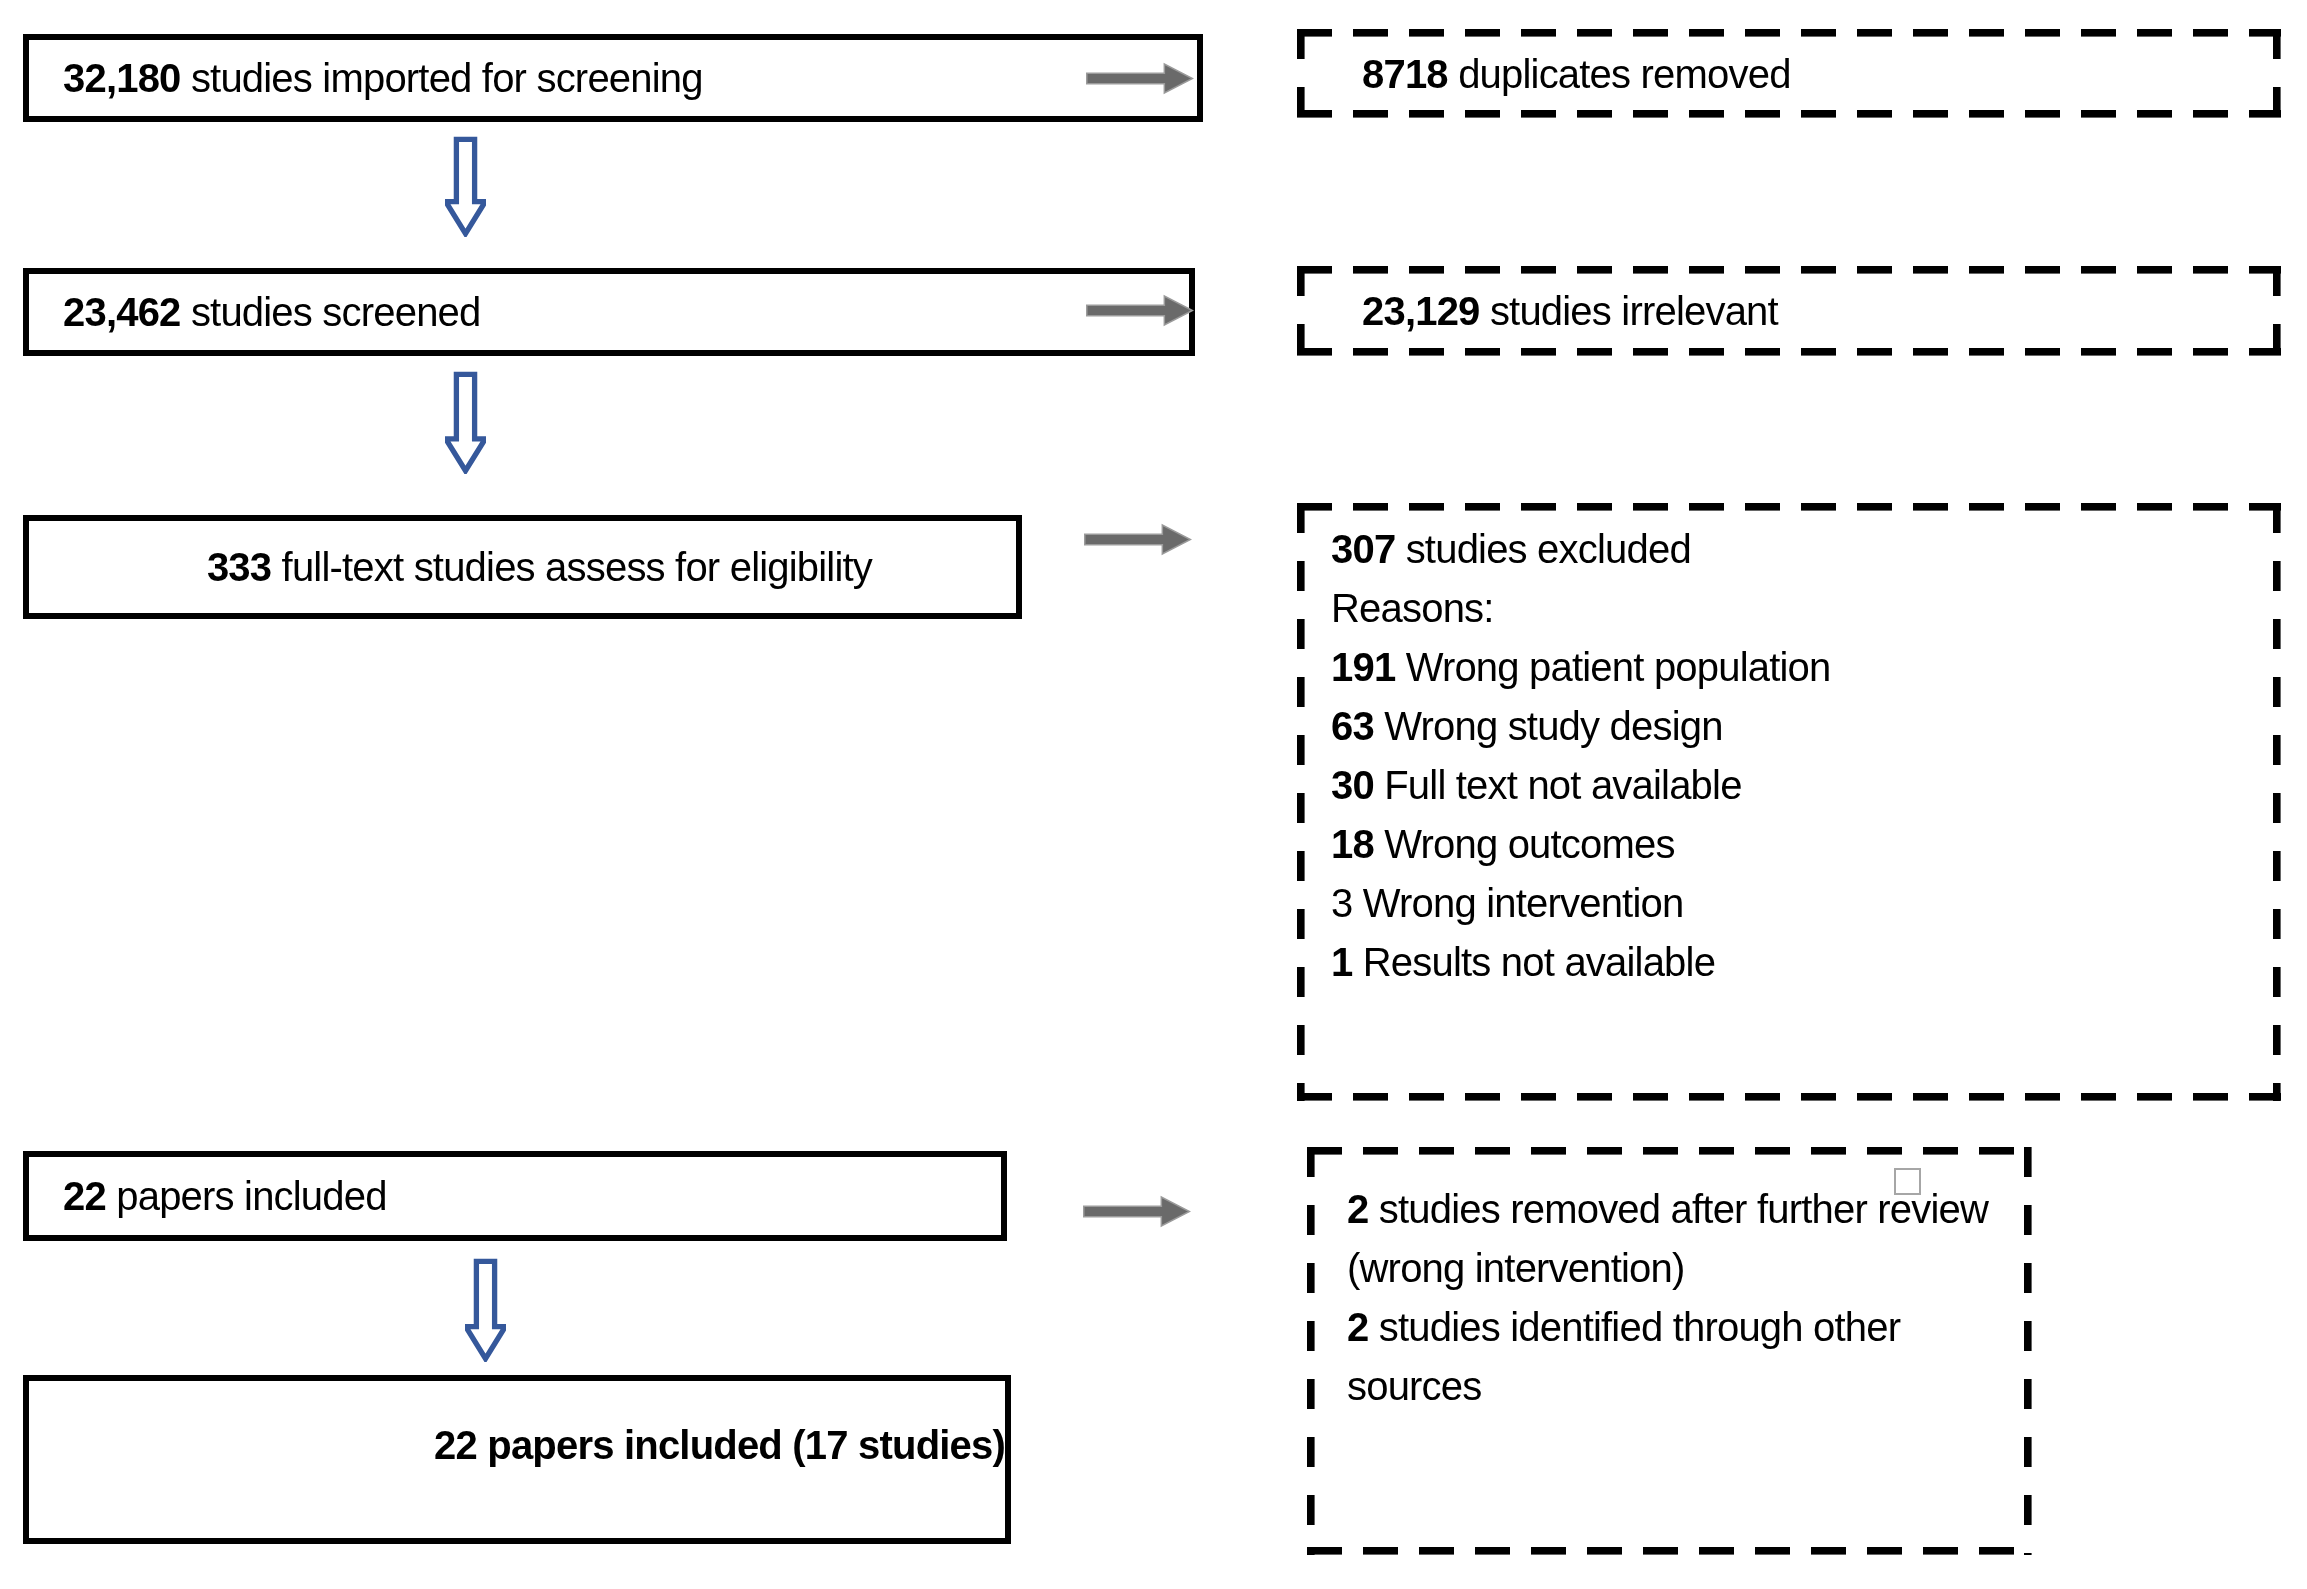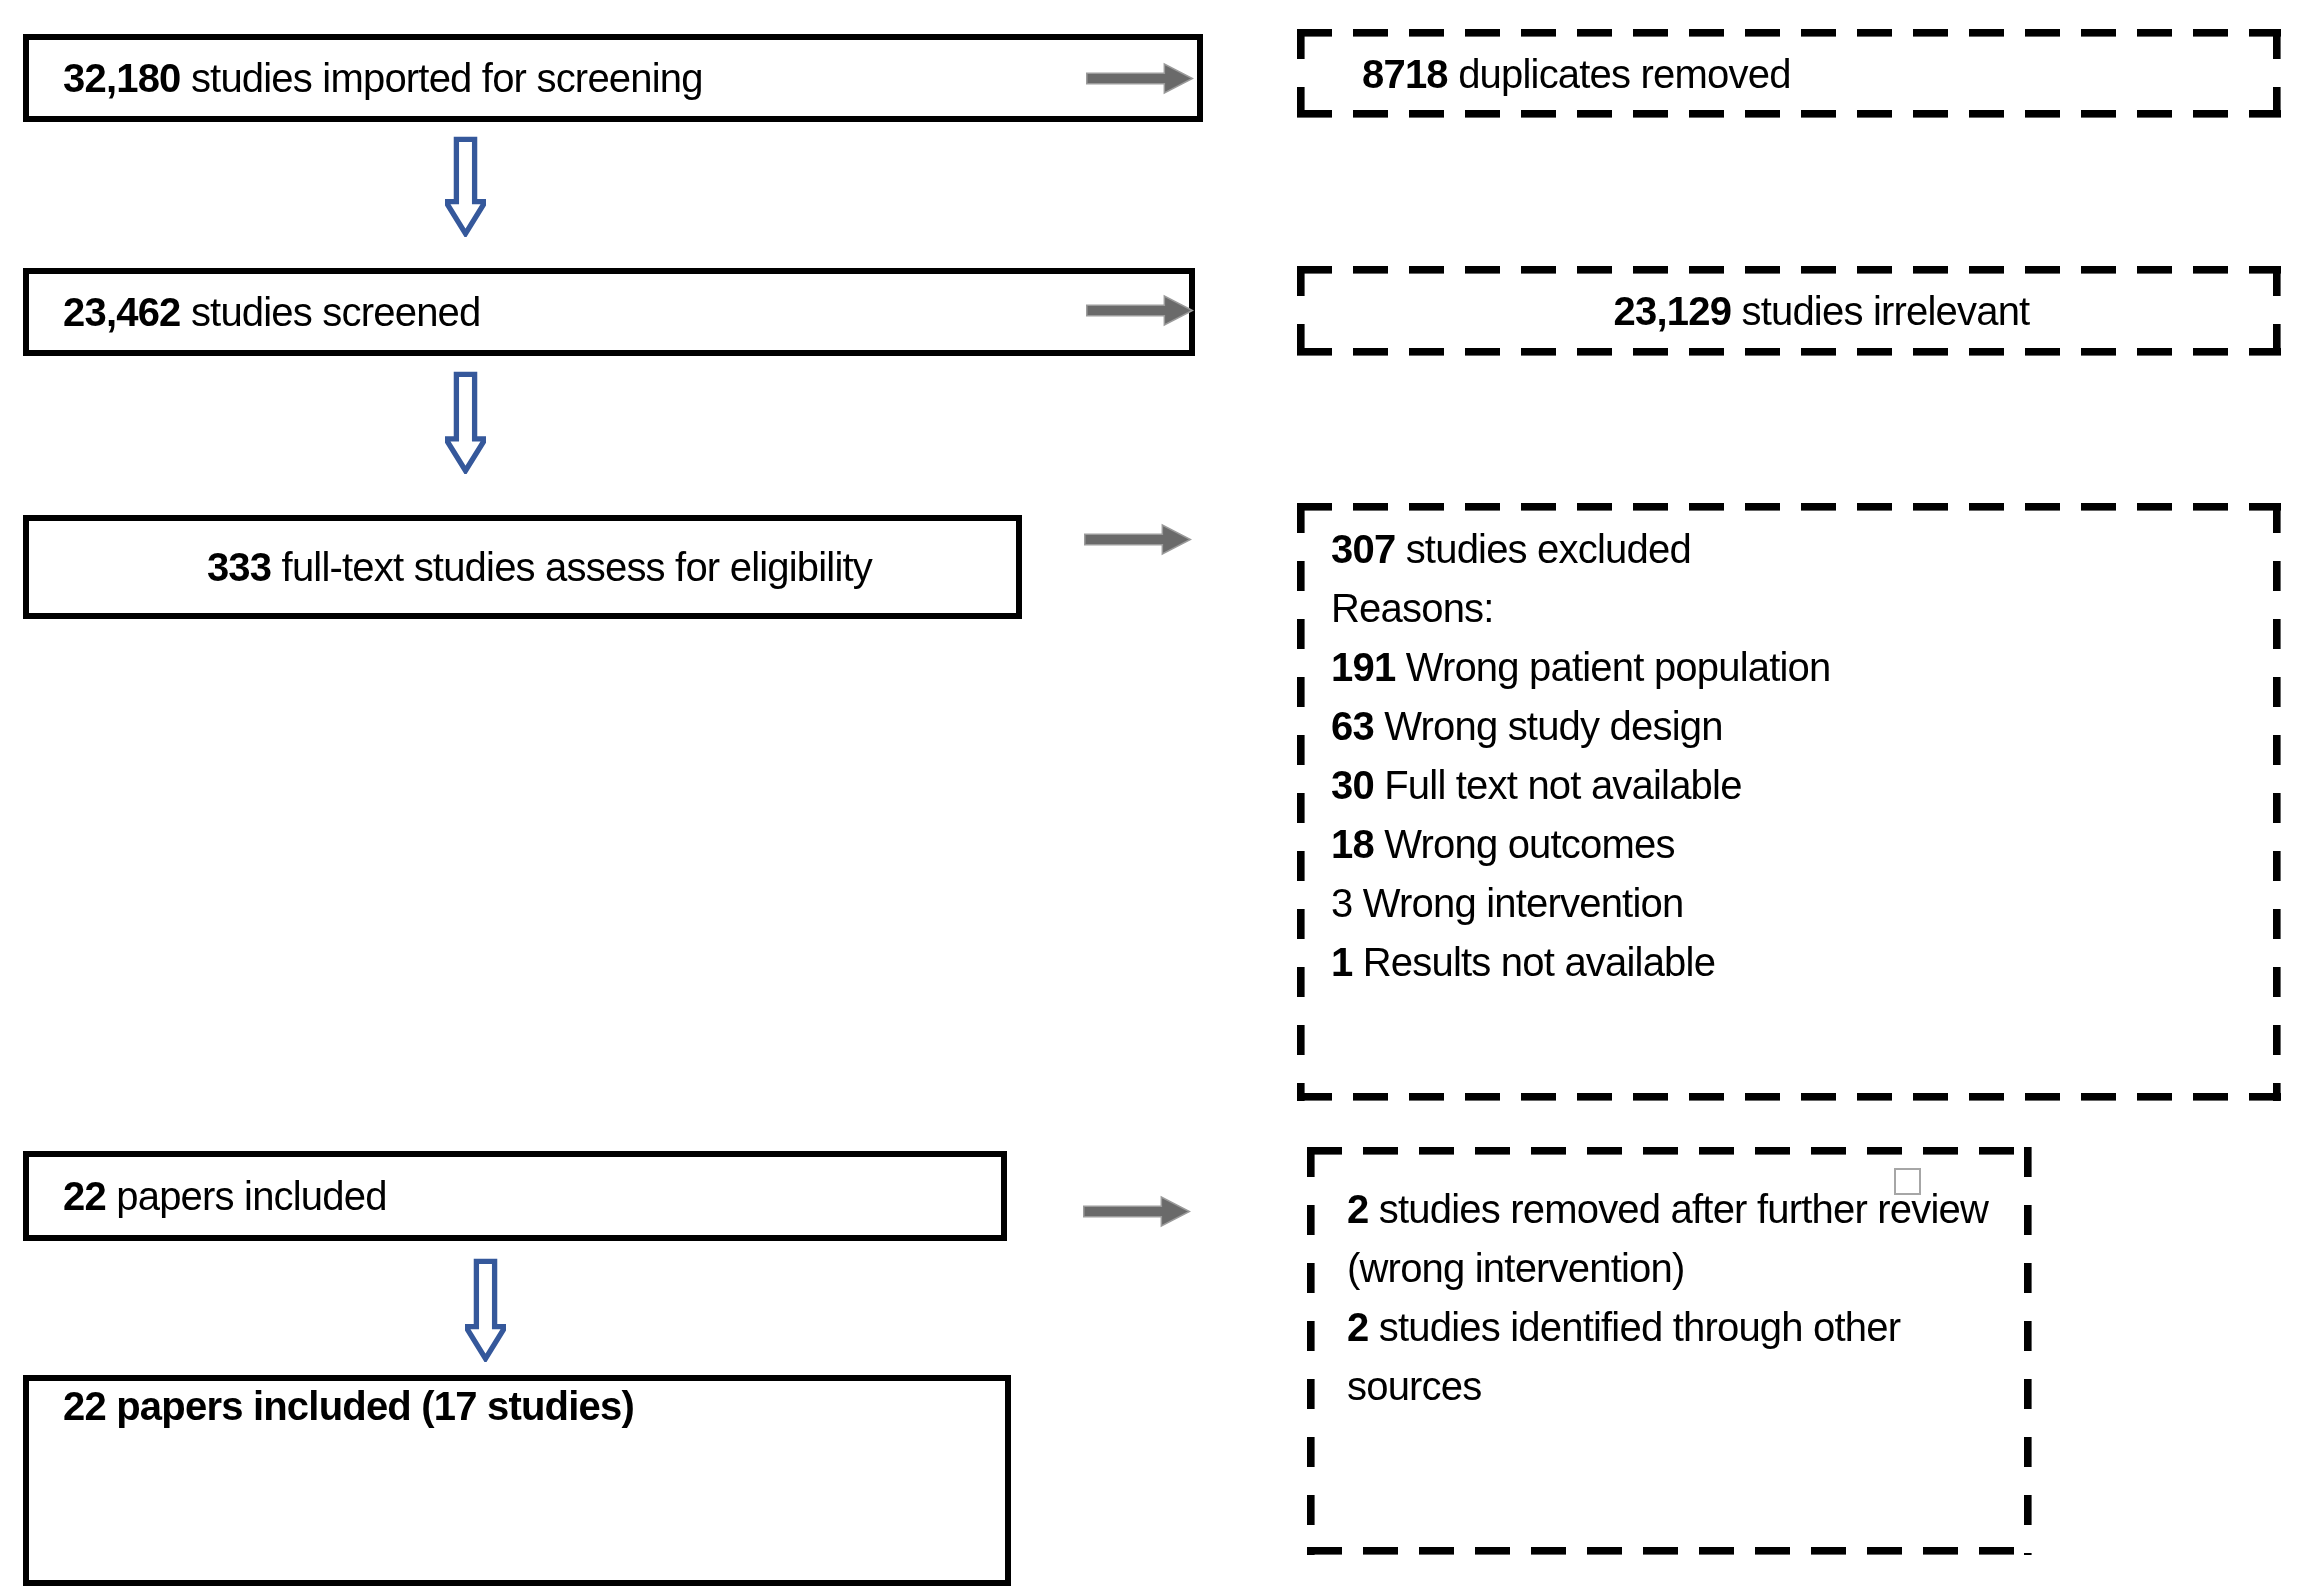--- a/index.html
+++ b/index.html
@@ -102,21 +102,21 @@
 
   <div class="box solid vcenter" style="left:23px; top:1151px; width:984px; height:90px;">
     <p class="bline"><b>22</b>
       <span>papers included</span></p>
   </div>
 
   <svg class="down-arrow" style="left:465px; top:1258px;" width="41" height="104" viewBox="0 0 54 136">
     <path d="M15 4 H39 V90 H53 L27 132 L1 90 H15 Z"></path>
   </svg>
 
-  <div class="box solid allbold" style="left:23px; top:1375px; width:988px; height:211px; ">
+  <div class="box solid allbold" style="left:23px; top:1375px; width:988px; height:169px; padding-top:39px;text-align:right;">
     <p class="bline"><b>22</b>
       <span>papers included (17 studies)</span></p>
   </div>
 
   <svg class="right-arrow" style="left:1086px; top:61px;" width="108" height="35" viewBox="0 0 142 46">
     <path d="M1 16 H103 V4 L140 23 L103 42 V30 H1 Z"></path>
   </svg>
   <svg class="right-arrow" style="left:1086px; top:293px;" width="108" height="35" viewBox="0 0 142 46">
     <path d="M1 16 H103 V4 L140 23 L103 42 V30 H1 Z"></path>
   </svg>
@@ -125,21 +125,21 @@
   </svg>
   <svg class="right-arrow" style="left:1083px; top:1194px;" width="108" height="35" viewBox="0 0 142 46">
     <path d="M1 16 H103 V4 L140 23 L103 42 V30 H1 Z"></path>
   </svg>
 
   <div class="box dashedbox vcenter padbig" style="left:1297px; top:29px; width:984px; height:89px;">
     <p class="bline"><b>8718</b>
       <span>duplicates removed</span></p>
   </div>
 
-  <div class="box dashedbox vcenter padbig" style="left:1297px; top:266px; width:984px; height:90px;justify-content:center;">
+  <div class="box dashedbox vcenter padbig" style="left:1297px; top:266px; width:984px; height:90px;">
     <p class="bline"><b>23,129</b>
       <span>studies irrelevant</span></p>
   </div>
 
   <div class="box dashedbox stack" style="left:1297px; top:503px; width:984px; height:598px; padding:17px 34px 0 34px;">
     <p class="rline"><b>307</b>
       <span>studies excluded</span></p>
     <p class="rline"><span>Reasons:</span></p>
     <p class="rline"><b>191</b>
       <span>Wrong patient population</span></p>

